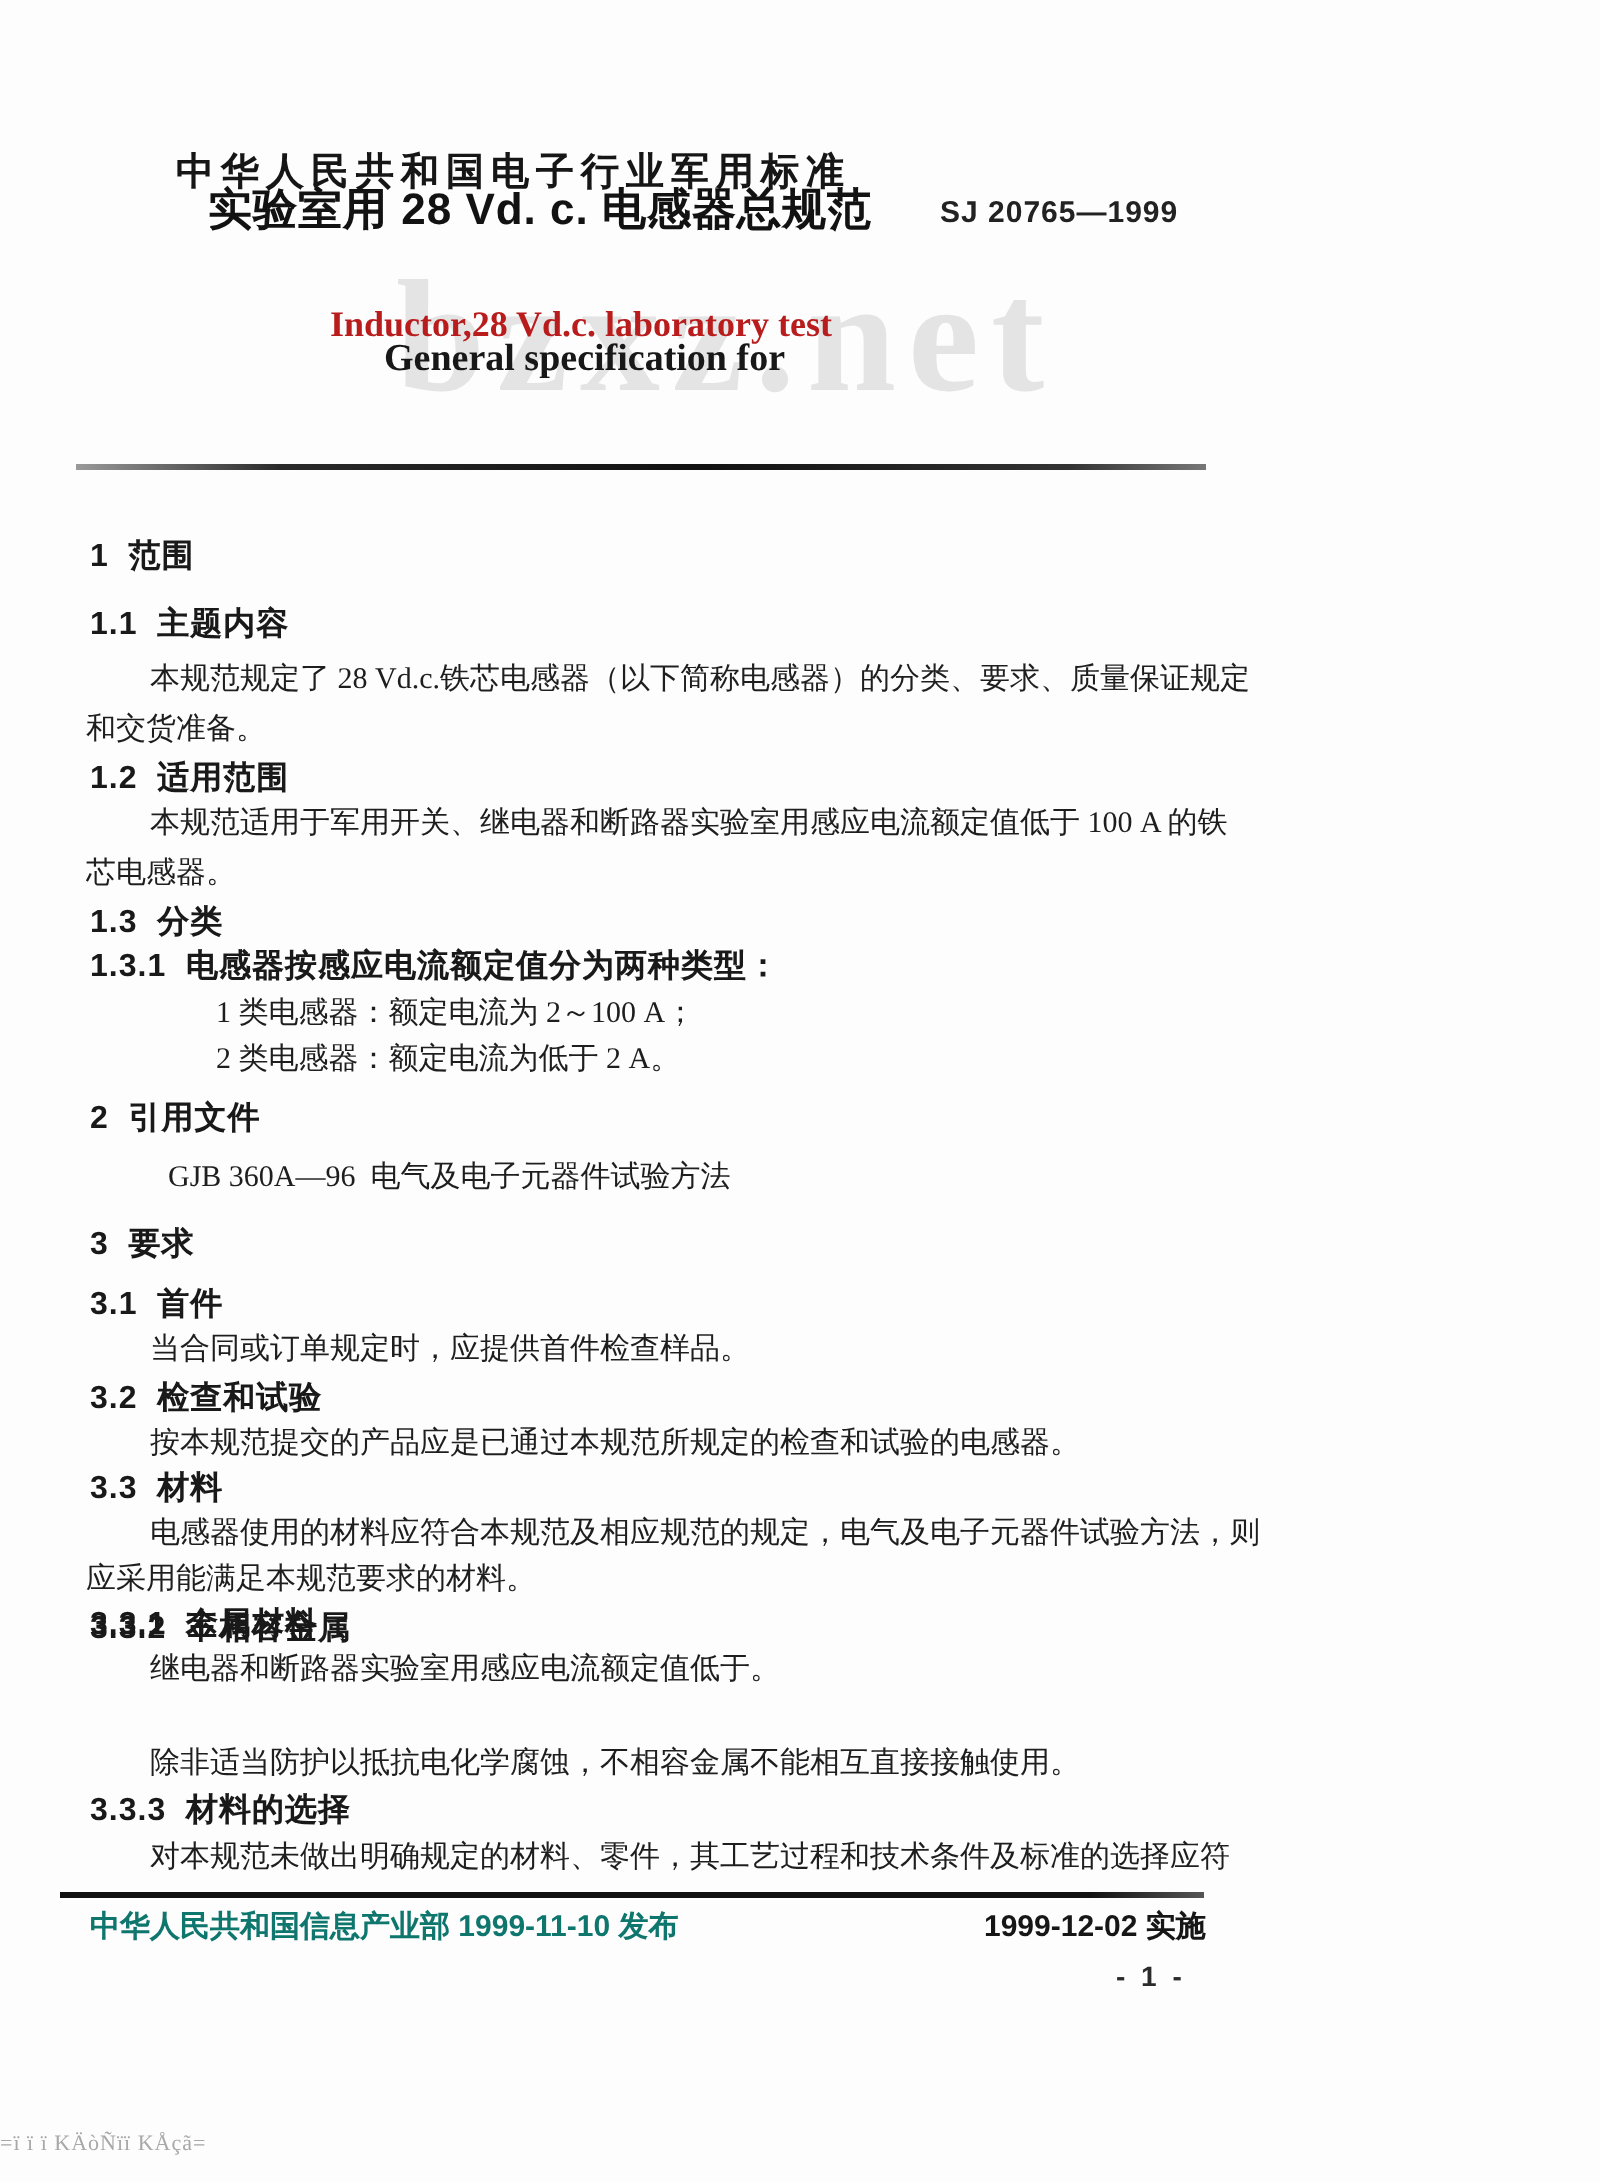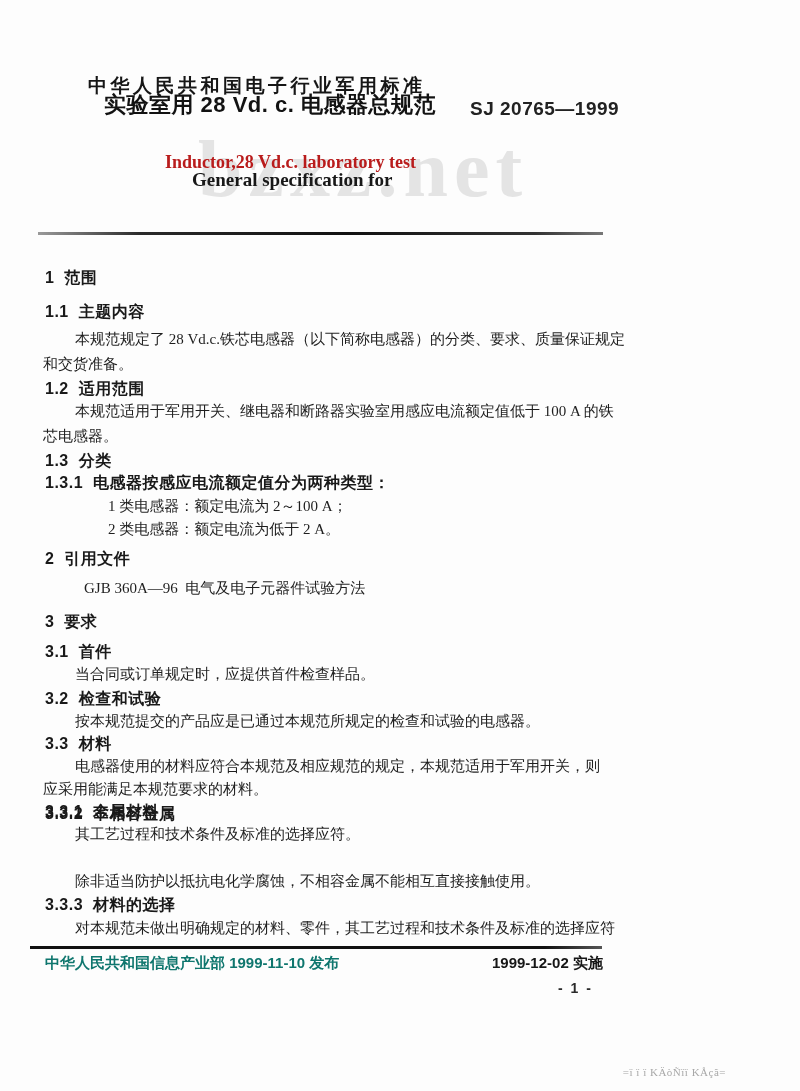--- a/index.html
+++ b/index.html
@@ -24,21 +24,21 @@
   }
   .title-cn {
     left: 104px; top: 90px;
     font-family: "Liberation Sans", "DejaVu Sans", sans-serif;
     font-size: 22px; font-weight: 700; letter-spacing: 0.5px;
     color: #121212;
   }
   .standard-no {
     left: 470px; top: 98px;
     font-family: "Liberation Sans", "DejaVu Sans", sans-serif;
-    font-size: 19px; font-weight: 600; letter-spacing: 0.5px;
+    font-size: 15px; font-weight: 600; letter-spacing: 0.5px;
     color: #222;
   }
   .title-en-1 {
     left: 165px; top: 152px;
     font-size: 18px; font-weight: 700;
     color: #b91c1c;
   }
   .title-en-2 {
     left: 192px; top: 169px;
     font-size: 19px; font-weight: 700;
@@ -89,21 +89,21 @@
     font-size: 15px; font-weight: 700; color: #161616;
   }
   .page-number {
     left: 558px; top: 980px;
     font-family: "Liberation Sans", "DejaVu Sans", sans-serif;
     font-size: 14px; font-weight: 600; color: #2a2a2a;
     letter-spacing: 2px;
   }
   .watermark-bottom {
     left: 0; top: 1066px; width: 726px;
-    text-align: right;
+    text-align: left;
     font-size: 11px; color: #a8a8a8; letter-spacing: 0.5px;
   }
 </style>
 </head>
 <body>
 
 <div class="abs watermark-big">bzxz.net</div>
 
 <div class="abs org-line">中华人民共和国电子行业军用标准</div>
 <div class="abs title-cn">实验室用 28 Vd. c. 电感器总规范</div>
@@ -124,24 +124,24 @@
 <div class="abs line l72" style="top:497px">1 类电感器：额定电流为 2～100 A；</div>
 <div class="abs line l72" style="top:520px">2 类电感器：额定电流为低于 2 A。</div>
 <div class="abs line hd l45" style="top:549px">2  引用文件</div>
 <div class="abs line l84" style="top:579px">GJB 360A—96  电气及电子元器件试验方法</div>
 <div class="abs line hd l45" style="top:612px">3  要求</div>
 <div class="abs line hd l45" style="top:642px">3.1  首件</div>
 <div class="abs line l75" style="top:665px">当合同或订单规定时，应提供首件检查样品。</div>
 <div class="abs line hd l45" style="top:689px">3.2  检查和试验</div>
 <div class="abs line l75" style="top:712px">按本规范提交的产品应是已通过本规范所规定的检查和试验的电感器。</div>
 <div class="abs line hd l45" style="top:734px">3.3  材料</div>
-<div class="abs line l75" style="top:757px">电感器使用的材料应符合本规范及相应规范的规定，本规范适用于军用开关，则</div>
+<div class="abs line l75" style="top:757px">电感器使用的材料应符合本规范及相应规范的规定，电气及电子元器件试验方法，则</div>
 <div class="abs line l43" style="top:780px">应采用能满足本规范要求的材料。</div>
 <div class="abs line hd l45" style="top:802px">3.3.1  金属材料</div>
-<div class="abs line l75" style="top:825px">其工艺过程和技术条件及标准的选择应符。</div>
+<div class="abs line l75" style="top:825px">继电器和断路器实验室用感应电流额定值低于。</div>
 <div class="abs line hd l45" style="top:804px">3.3.2  不相容金属</div>
 <div class="abs line l75" style="top:872px">除非适当防护以抵抗电化学腐蚀，不相容金属不能相互直接接触使用。</div>
 <div class="abs line hd l45" style="top:895px">3.3.3  材料的选择</div>
 <div class="abs line l75" style="top:919px">对本规范未做出明确规定的材料、零件，其工艺过程和技术条件及标准的选择应符</div>
 
 <div class="abs rule-bottom"></div>
 <div class="abs footer-left">中华人民共和国信息产业部 1999-11-10 发布</div>
 <div class="abs footer-right">1999-12-02 实施</div>
 <div class="abs page-number">- 1 -</div>
 <div class="abs watermark-bottom">=ï ï ï KÄòÑïï KÅçã=</div>

